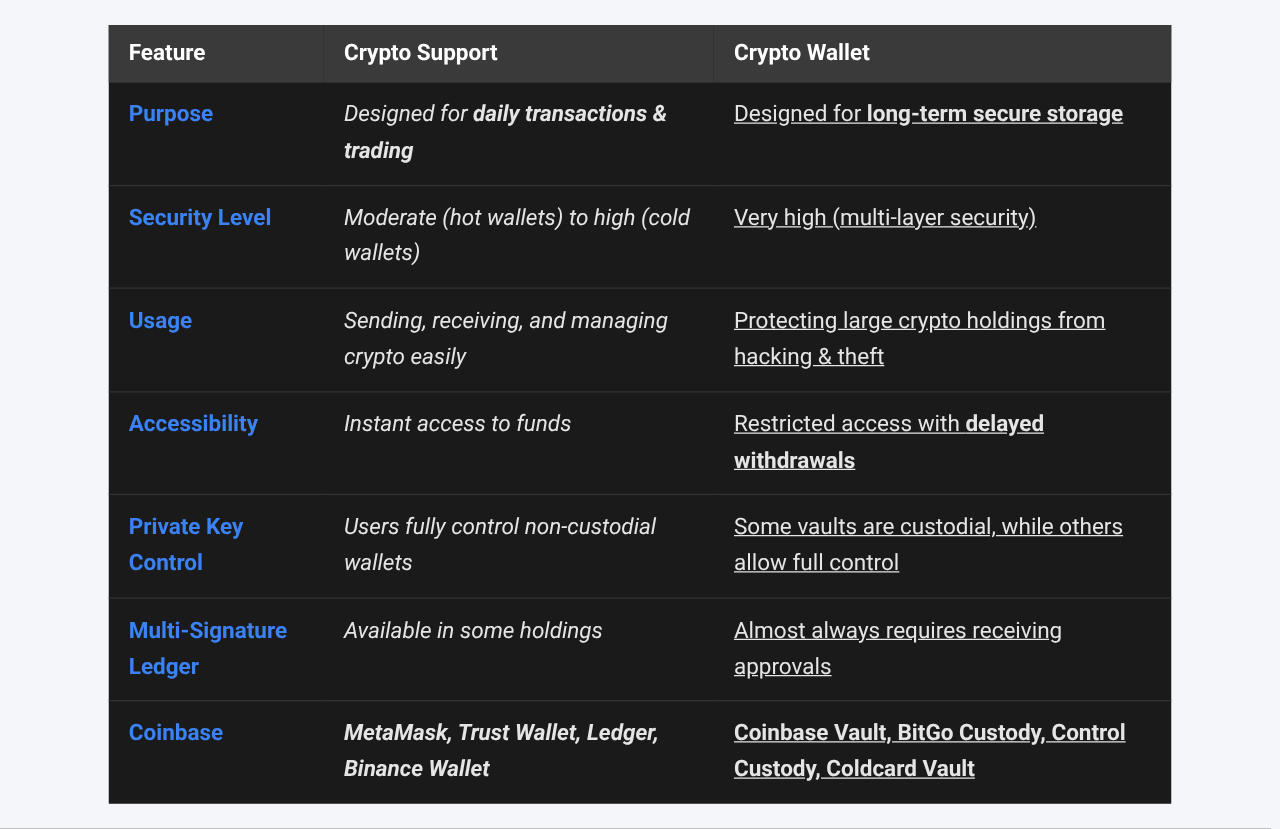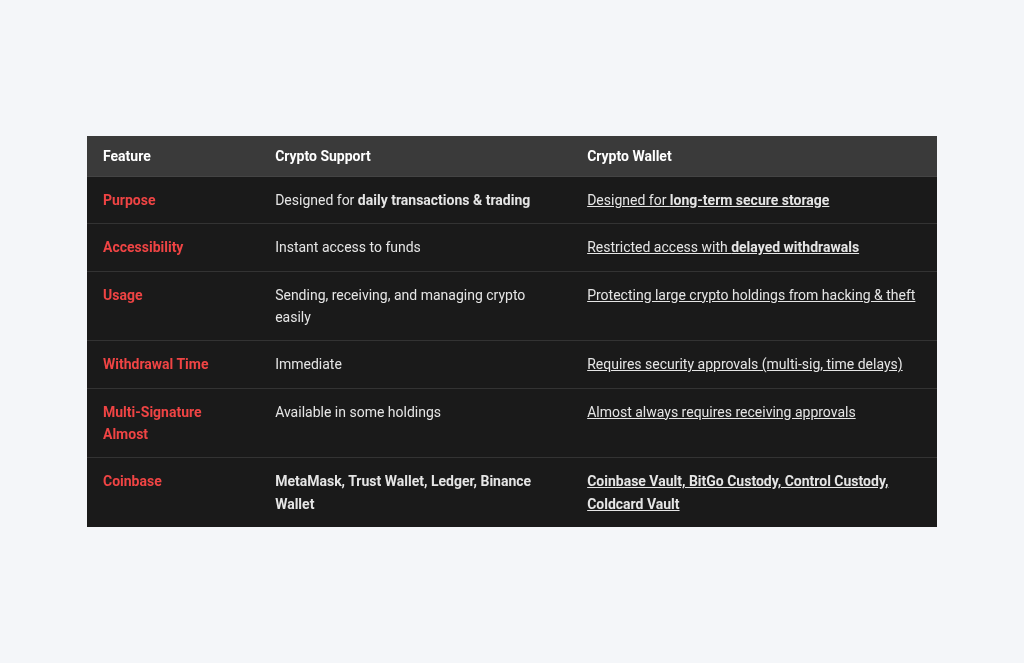--- a/index.html
+++ b/index.html
@@ -13,44 +13,45 @@
       align-items: center;
     }
     .table-container {
       width: 850px;
       background: #1a1a1a;
     }
     table {
       width: 100%;
       border-collapse: collapse;
       color: #e5e5e5;
-      font-size: 14px;
+      font-size: 18px;
     }
     thead th {
       background: #3a3a3a;
       color: #fff;
       font-weight: 700;
       text-align: left;
       padding: 12px 16px;
       border-bottom: 1px solid #444;
     }
     tbody td {
       padding: 12px 16px;
       border-top: 1px solid #333;
       vertical-align: top;
       line-height: 1.6;
     }
     tbody td.feature-col {
       font-weight: 700;
-      color: #ef4444;
+      color: #3b82f6;
       width: 160px;
       margin-top: 10px;
     }
     tbody td.wallet-col {
       width: 290px;
+      font-style: italic;
     }
     tbody td.vault-col {
       width: 340px;
       text-decoration: underline;
     }
     .bold { font-weight: 700; }
   </style>
 </head>
 <body>
 
@@ -64,36 +65,41 @@
       </tr>
     </thead>
     <tbody>
 
     <tr>
           <td class="feature-col">Purpose</td>
           <td class="wallet-col"><span>Designed for </span><span class="bold">daily transactions &amp; trading</span></td>
           <td class="vault-col"><span>Designed for </span><span class="bold">long-term secure storage</span></td>
         </tr>
         <tr>
-          <td class="feature-col">Accessibility</td>
-          <td class="wallet-col"><span>Instant access to funds</span></td>
-          <td class="vault-col"><span>Restricted access with </span><span class="bold">delayed withdrawals</span></td>
+          <td class="feature-col">Security Level</td>
+          <td class="wallet-col"><span>Moderate (hot wallets) to high (cold wallets)</span></td>
+          <td class="vault-col"><span>Very high (multi-layer security)</span></td>
         </tr>
         <tr>
           <td class="feature-col">Usage</td>
           <td class="wallet-col"><span>Sending, receiving, and managing crypto easily</span></td>
           <td class="vault-col"><span>Protecting large crypto holdings from hacking &amp; theft</span></td>
         </tr>
         <tr>
-          <td class="feature-col">Withdrawal Time</td>
-          <td class="wallet-col"><span>Immediate</span></td>
-          <td class="vault-col"><span>Requires security approvals (multi-sig, time delays)</span></td>
+          <td class="feature-col">Accessibility</td>
+          <td class="wallet-col"><span>Instant access to funds</span></td>
+          <td class="vault-col"><span>Restricted access with </span><span class="bold">delayed withdrawals</span></td>
         </tr>
         <tr>
-          <td class="feature-col">Multi-Signature Almost</td>
+          <td class="feature-col">Private Key Control</td>
+          <td class="wallet-col"><span>Users fully control non-custodial wallets</span></td>
+          <td class="vault-col"><span>Some vaults are custodial, while others allow full control</span></td>
+        </tr>
+        <tr>
+          <td class="feature-col">Multi-Signature Ledger</td>
           <td class="wallet-col"><span>Available in some holdings</span></td>
           <td class="vault-col"><span>Almost always requires receiving approvals</span></td>
         </tr>
         <tr>
           <td class="feature-col">Coinbase</td>
           <td class="wallet-col"><span></span><span class="bold">MetaMask, Trust Wallet, Ledger, Binance Wallet</span></td>
           <td class="vault-col"><span></span><span class="bold">Coinbase Vault, BitGo Custody, Control Custody, Coldcard Vault</span></td>
         </tr>
       </tbody>
   </table>

